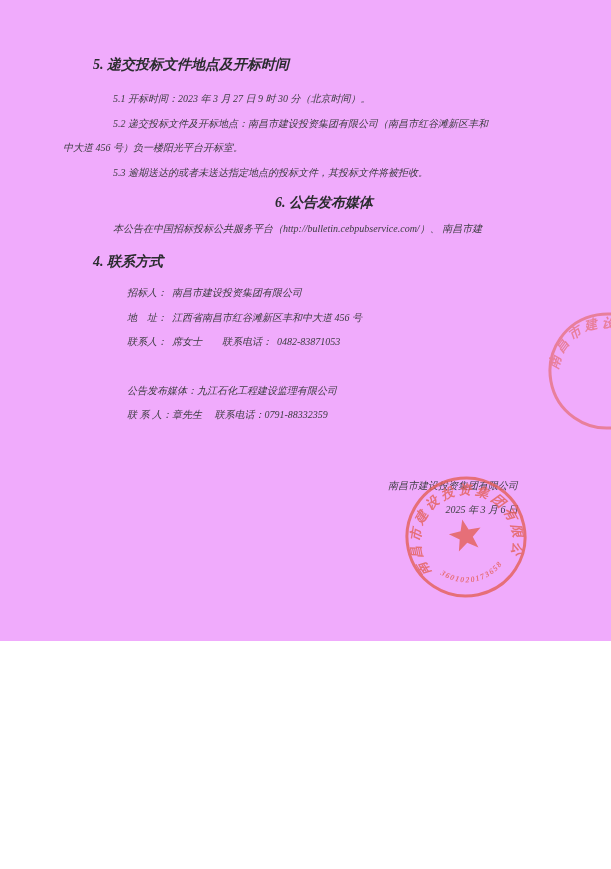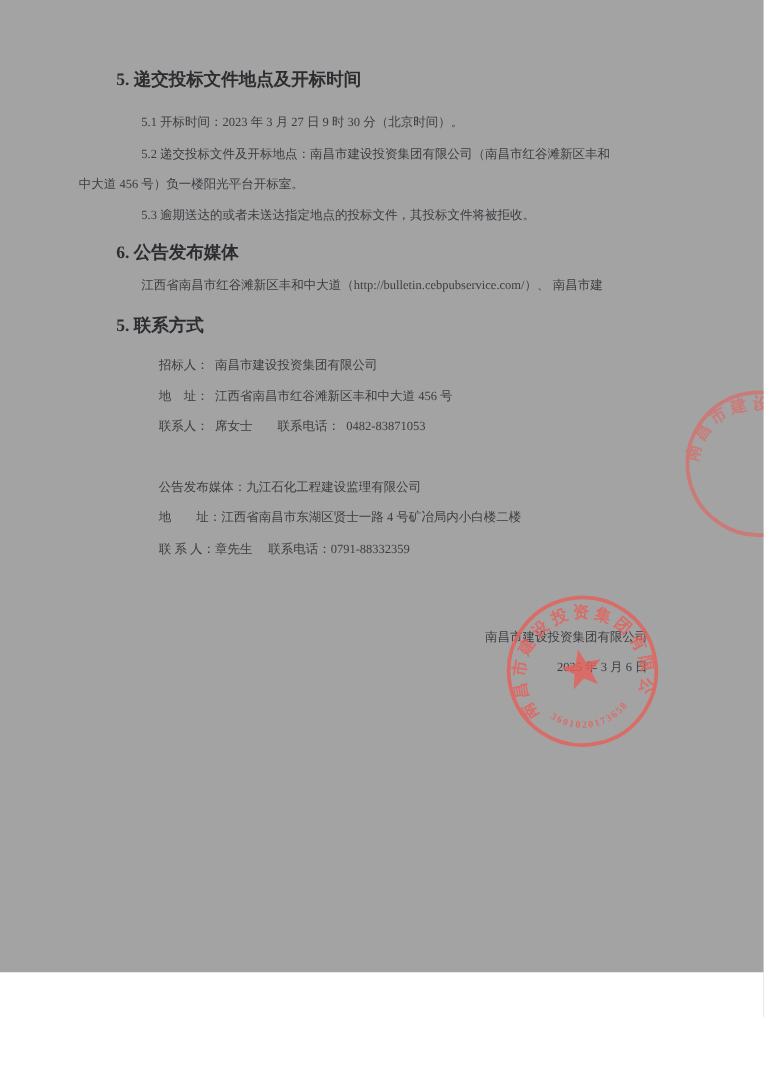--- a/index.html
+++ b/index.html
@@ -1,37 +1,38 @@
 <!DOCTYPE html>
 <html><head>
 <meta charset="utf-8">
 <style>
   html,body{margin:0;padding:0;background:#ffffff;}
   .page{
     position:relative;
-    width:611px;height:778px;
-    background:#a3a3a3;
+    width:611px;height:641px;
+    background:#f0abfc;
     overflow:hidden;
     font-family:"Liberation Serif","DejaVu Serif",serif;
     color:#3c3d41;
+    font-style:italic;
   }
   .content{
     position:absolute;
     left:63px;top:54px;width:492px;
   }
   .sec-heading{
     font-size:14px;
     font-weight:bold;
     color:#2c2d30;
     line-height:22px;
     margin-left:30px;
     white-space:pre;
   }
   .h5{margin-bottom:11px;}
-  .h6{margin-top:7px;margin-bottom:3px;}
+  .h6{margin-top:7px;margin-bottom:3px;text-align:center;}
   .h7{margin-top:9px;margin-bottom:8px;}
   .ln{
     font-size:10px;
     line-height:24.6px;
     white-space:pre;
     color:#3c3d41;
   }
   .ind{padding-left:50px;}
   .contact{margin-left:64px;}
   .agency-block{margin-top:24px;}
@@ -64,31 +65,30 @@
 <div class="page">
   <div class="content">
 
     <div class="sec-heading h5">5. 递交投标文件地点及开标时间</div>
     <div class="ln ind">5.1 开标时间：2023 年 3 月 27 日 9 时 30 分（北京时间）。</div>
     <div class="ln ind">5.2 递交投标文件及开标地点：南昌市建设投资集团有限公司（南昌市红谷滩新区丰和</div>
     <div class="ln">中大道 456 号）负一楼阳光平台开标室。</div>
     <div class="ln ind">5.3 逾期送达的或者未送达指定地点的投标文件，其投标文件将被拒收。</div>
 
     <div class="sec-heading h6">6. 公告发布媒体</div>
-    <div class="ln ind">江西省南昌市红谷滩新区丰和中大道（http://bulletin.cebpubservice.com/）、 南昌市建</div>
+    <div class="ln ind">本公告在中国招标投标公共服务平台（http://bulletin.cebpubservice.com/）、 南昌市建</div>
 
-    <div class="sec-heading h7">5. 联系方式</div>
+    <div class="sec-heading h7">4. 联系方式</div>
     <div class="contact-block">
       <div class="ln contact">招标人：  南昌市建设投资集团有限公司</div>
       <div class="ln contact">地　址：  江西省南昌市红谷滩新区丰和中大道 456 号</div>
       <div class="ln contact">联系人：  席女士　　联系电话：  0482-83871053</div>
     </div>
     <div class="agency-block">
       <div class="ln contact">公告发布媒体：九江石化工程建设监理有限公司</div>
-      <div class="ln contact">地　　址：江西省南昌市东湖区贤士一路 4 号矿冶局内小白楼二楼</div>
       <div class="ln contact">联 系 人：章先生　 联系电话：0791-88332359</div>
     </div>
 
     <div class="signature">
       <div class="ln">南昌市建设投资集团有限公司</div>
       <div class="ln">2025 年 3 月 6 日</div>
     </div>
   </div>
 
   <svg class="seal seal-bottom" width="170" height="170" viewBox="-85 -85 170 170" xmlns="http://www.w3.org/2000/svg">

